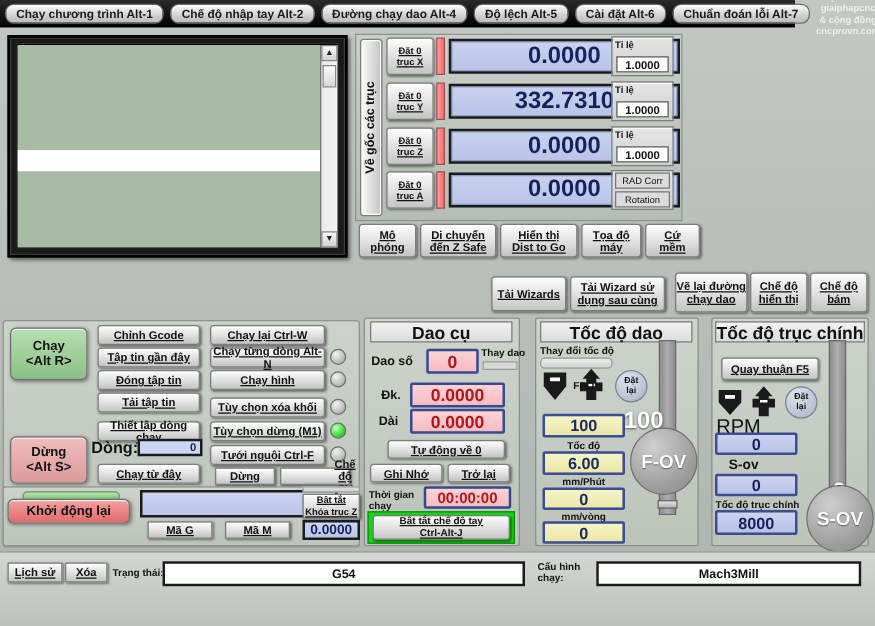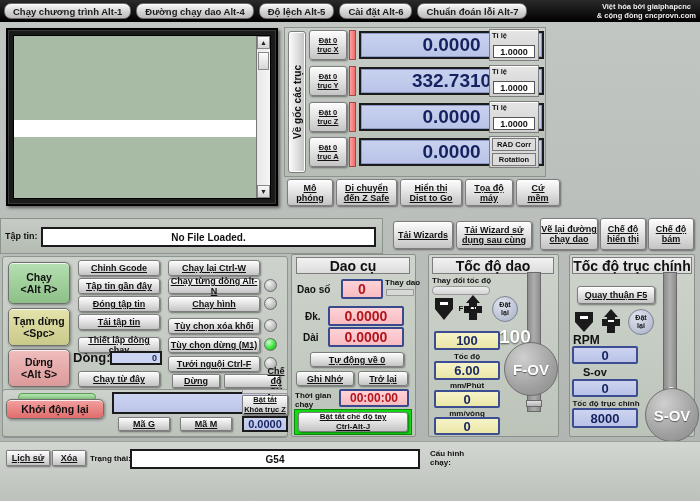--- a/index.html
+++ b/index.html
@@ -5,21 +5,21 @@
   * { box-sizing: border-box; margin:0; padding:0; }
   body {
     width:700px; height:501px; overflow:hidden;
     font-family:"Liberation Sans", sans-serif;
     background:#b8bcb8;
   }
   #app { position:relative; width:700px; height:501px;
          background:linear-gradient(#c3c7c3,#b0b4b0); }
 
   
-  .tabbar { position:absolute; left:0; top:0; width:700px; height:22px;
+  .tabbar { position:absolute; left:0; top:0; width:636px; height:22px;
     background:linear-gradient(#2a2a2a,#111 60%,#000);
     display:flex; align-items:center; padding-left:4px; gap:5px; }
   .tab {
     height:16px; padding:0 8px; display:flex; align-items:center; justify-content:center;
     font-size:9.5px; font-weight:bold; color:#1a1a1a; white-space:nowrap;
     background:linear-gradient(#fbfbfb,#d4d4d4 55%,#bcbcbc);
     border:1px solid #6b6b6b; border-radius:7px;
     box-shadow:inset 0 1px 0 #fff;
   }
   .credit { margin-left:auto; margin-right:4px; color:#eee; font-size:7.5px;
@@ -75,21 +75,21 @@
   .scalebox { position:absolute; width:50px; height:32px;
               background:linear-gradient(#e6e6e6,#cfcfcf); border:1px solid #7d7d7d;
               box-shadow:inset 0 1px 0 #fff; }
   .scalebox .lbl { position:absolute; left:2px; top:1px; font-size:7.5px; font-weight:bold; color:#111; }
   .scalebox .val { position:absolute; left:3px; right:3px; bottom:2px; height:13px;
                    background:#fff; border:1px solid #555; font-size:9px; font-weight:bold;
                    color:#111; display:flex; align-items:center; justify-content:center; }
   .radbox { position:absolute; width:50px; height:32px;
             background:linear-gradient(#e6e6e6,#cfcfcf); border:1px solid #7d7d7d; }
   .radbox div { position:absolute; left:2px; right:2px; height:13px; font-size:7.5px;
-                font-weight:bold; color:#111; display:flex; align-items:center;
+                font-weight:normal; color:#111; display:flex; align-items:center;
                 justify-content:center; background:#dcdcdc; border:1px solid #777; }
 
   
   .filebar { position:absolute; left:0px; top:218px; width:383px; height:36px;
              background:linear-gradient(#c6ccc5,#b4bbb3); border:1px solid #8c928c; }
   .filelabel { position:absolute; left:4px; top:12px; font-size:9px; font-weight:bold; color:#111; }
   .filefield { position:absolute; left:40px; top:8px; width:335px; height:20px;
                background:#fff; border:2px solid #1b1b1b;
                display:flex; align-items:center; justify-content:center;
                font-size:10px; font-weight:bold; color:#111; }
@@ -158,20 +158,21 @@
             border:2px solid #1b1b1b; }
   .greenwrap { position:absolute; background:#16d916; border:1px solid #0a8a0a; }
 </style>
 </head>
 <body>
 
 <div id="app">
 
   <div class="tabbar">
     <div class="tab">Chạy chương trình  Alt-1</div>
+    <div class="tab">Chế độ nhập tay Alt-2</div>
     <div class="tab">Đường chạy dao Alt-4</div>
     <div class="tab">Độ lệch Alt-5</div>
     <div class="tab">Cài đặt Alt-6</div>
     <div class="tab">Chuẩn đoán lỗi Alt-7</div>
     <div class="credit">
       <div>Việt hóa bởi giaiphapcnc</div>
       <div>&amp; cộng đồng cncprovn.com</div>
     </div>
   </div>
 
@@ -231,41 +232,35 @@
 phóng</div>
   <div class="btn" style="left:336px; top:179px; width:61px; height:27px;">Di chuyển
 đến Z Safe</div>
   <div class="btn" style="left:400px; top:179px; width:62px; height:27px;">Hiển thị
 Dist to Go</div>
   <div class="btn" style="left:465px; top:179px; width:48px; height:27px;">Tọa độ
 máy</div>
   <div class="btn" style="left:516px; top:179px; width:44px; height:27px;">Cứ
 mềm</div>
 
-  <div class="filebar">
-    <div class="filelabel">Tập tin:</div>
-    <div class="filefield" placeholder="No File Loaded.">No File Loaded.</div>
-  </div>
 
   <div class="btn" style="left:393px; top:221px; width:60px; height:28px;">Tải Wizards</div>
   <div class="btn" style="left:456px; top:221px; width:76px; height:28px;">Tải Wizard sử
 dụng sau cùng</div>
   <div class="btn" style="left:540px; top:218px; width:58px; height:32px;">Vẽ lại đường
 chạy dao</div>
   <div class="btn" style="left:600px; top:218px; width:46px; height:32px;">Chế độ
 hiển thị</div>
   <div class="btn" style="left:648px; top:218px; width:46px; height:32px;">Chế độ
 bám</div>
 
   <div class="panel" style="left:2px; top:256px; width:286px; height:182px;"></div>
 
   <div class="bigbtn green" style="left:8px;  top:262px; width:62px; height:42px;">Chạy
 &lt;Alt R&gt;</div>
-  <div class="bigbtn yellow" style="left:8px;  top:308px; width:62px; height:38px;">Tạm dừng
-&lt;Spc&gt;</div>
   <div class="bigbtn redish" style="left:8px;  top:349px; width:62px; height:38px;">Dừng
 &lt;Alt S&gt;</div>
 
   <div class="btn" style="left:78px;  top:260px; width:82px; height:16px;">Chỉnh Gcode</div>
   <div class="btn" style="left:78px;  top:278px; width:82px; height:16px;text-align:center;">Tập tin gần đây</div>
   <div class="btn" style="left:78px;  top:296px; width:82px; height:16px;">Đóng tập tin</div>
   <div class="btn" style="left:78px;  top:314px; width:82px; height:16px;">Tải tập tin</div>
   <div class="btn" style="left:78px;  top:337px; width:82px; height:16px;">Thiết lập dòng chạy</div>
   <div class="btn" style="left:78px;  top:371px; width:82px; height:16px;">Chạy từ đây</div>
 
@@ -378,36 +373,37 @@
     <rect x="8" y="6" width="8" height="3" fill="#fff"></rect>
   </svg>
   <svg style="position:absolute; left:598px; top:308px;" width="26" height="26">
     <polygon points="13,1 20,9 17,9 17,25 9,25 9,9 6,9" fill="#1a1a1a"></polygon>
     <rect x="4" y="11" width="18" height="7" fill="#1a1a1a"></rect>
     <rect x="10" y="12" width="6" height="2" fill="#fff"></rect>
   </svg>
   <div class="resetknob" style="left:628px; top:309px;">Đặt
 lại</div>
 
-  <div style="position:absolute; left:573px; top:333px; font-size:12px; font-weight:bold; color:#111;">RPM</div>
+  <div style="position:absolute; left:573px; top:333px; font-size:16px; font-weight:normal; color:#111;">RPM</div>
   <div class="bludro" style="left:572px; top:346px; width:66px; height:18px;">0</div>
   <div style="position:absolute; left:583px; top:366px; font-size:11px; font-weight:bold; color:#111;">S-ov</div>
   <div class="bludro" style="left:572px; top:379px; width:66px; height:18px;">0</div>
   <div class="minilabel" style="left:570px; top:399px; width:72px; font-size:8px;">Tốc độ trục chính</div>
   <div class="bludro" style="left:572px; top:408px; width:66px; height:20px;">8000</div>
 
   <div class="slidertrack" style="left:663px; top:272px; height:128px;"></div>
   <div class="sliderthumb" style="left:662px; top:392px;"></div>
   <div style="position:absolute; left:666px; top:383px; font-size:19px; font-weight:bold; color:#fff;
               text-shadow:0 1px 2px rgba(0,0,0,.6);">0</div>
   <div class="ovknob" style="left:645px; top:388px; width:54px; height:54px;">S-OV</div>
 
   <div class="statusbar">
     <div class="btn" style="left:6px; top:8px; width:44px; height:16px; border-radius:1px;">Lịch sử</div>
     <div class="btn" style="left:52px; top:8px; width:34px; height:16px; border-radius:1px;">Xóa</div>
     <div style="position:absolute; left:90px; top:12px; font-size:8px; font-weight:bold; color:#111;">Trạng thái:</div>
     <div class="stfield" style="left:130px; top:7px; width:290px;">G54</div>
     <div style="position:absolute; left:430px; top:7px; width:46px; font-size:8px; font-weight:bold;
                 color:#111; line-height:9px; white-space:pre-line;">Cấu hình
 chạy:</div>
+    <div class="stfield" style="left:477px; top:7px; width:212px;">Mach3Mill</div>
   </div>
 
 </div>
 
 </body></html>

